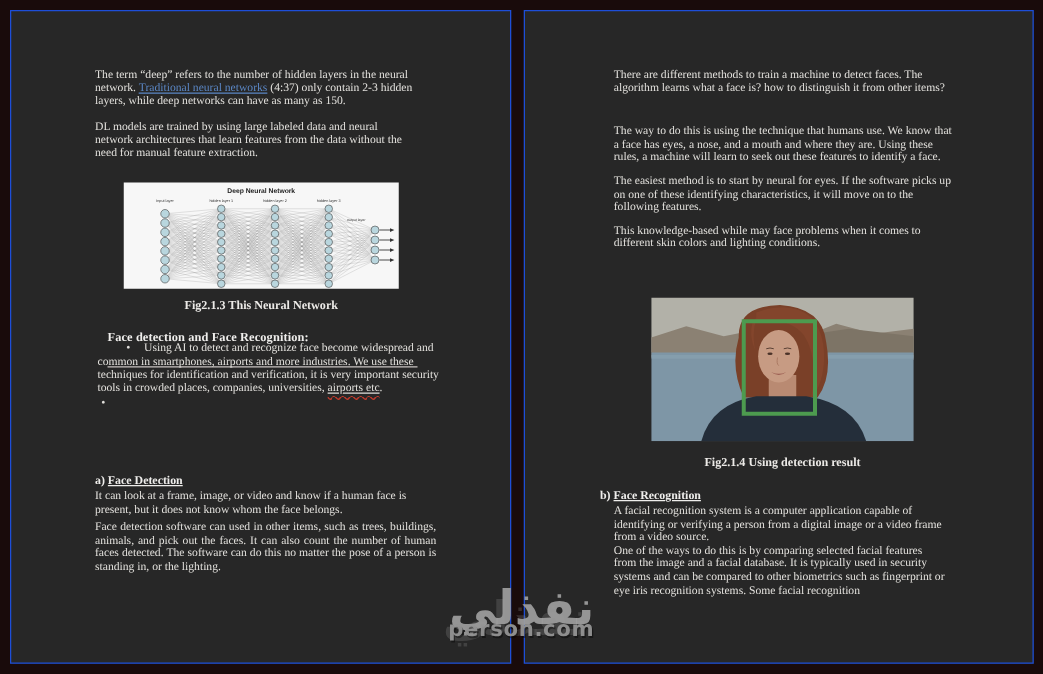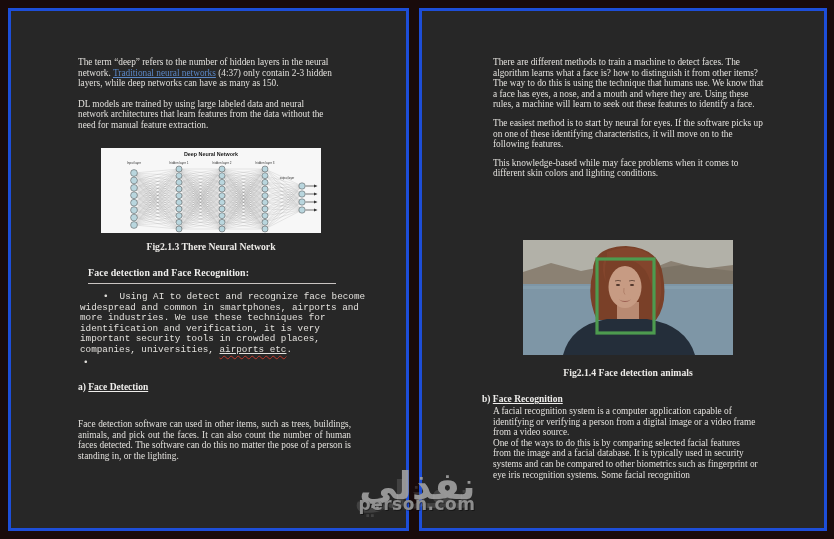--- a/index.html
+++ b/index.html
@@ -1,30 +1,30 @@
 <!DOCTYPE html>
 <html><head>
 <meta charset="utf-8">
 <style>
   html,body{margin:0;padding:0;background:#190b0b;}
   .stage{position:relative;width:834px;height:539px;overflow:hidden;
          font-family:"Liberation Serif", serif;color:#e2e0dc;}
   .page{position:absolute;top:8px;height:523px;background:#272727;
-        border:3px solid #1d4ed8;box-sizing:border-box;}
+        border:1px solid #1d4ed8;box-sizing:border-box;}
   #left-page{left:8px;width:401px;}
   #right-page{left:419px;width:408px;}
   .abs{position:absolute;}
   p{margin:0;}
   .body-text{font-size:9.3px;line-height:10.6px;}
   .mb{margin-bottom:10px;}
   .hyperlink{color:#5b87c5;text-decoration:underline;cursor:pointer;}
   .marked-link{text-decoration:underline;}
   .squiggly{text-decoration:underline wavy #c0392b;text-underline-offset:2.5px;}
   .section-heading{font-size:9.9px;font-weight:bold;color:#efeeec;
-        border-bottom:1px solid #c9c4c2;padding-bottom:5px;letter-spacing:.1px;}
+        border-bottom:1px solid #c9c4c2;padding-bottom:17px;letter-spacing:.1px;}
   .sub-heading{font-size:9.5px;font-weight:bold;color:#efeeec;}
   .sub-heading .u{text-decoration:underline;}
   .caption{font-size:9.7px;font-weight:bold;text-align:center;color:#eceae7;}
   .figure-box{background:#f7f7f7;}
   .bullet-p{position:relative;}
   .dot{display:inline-block;color:#e2e0dc;}
   .b1{text-indent:0;}
   .b1 .dot{margin:0 11px 0 23px;}
   .b2{padding-left:15px;position:relative;margin-top:2px;}
   .b2 .dot{position:absolute;left:3px;top:0;}
@@ -428,39 +428,40 @@
             <circle cx="164" cy="67.66666666666666" r="3" fill="#b9d6de" stroke="#4a4a4a" stroke-width="0.5"></circle>
             <circle cx="164" cy="74.33333333333334" r="3" fill="#b9d6de" stroke="#4a4a4a" stroke-width="0.5"></circle>
             <circle cx="164" cy="81" r="3" fill="#b9d6de" stroke="#4a4a4a" stroke-width="0.5"></circle>
             <circle cx="201" cy="38" r="3.2" fill="#b9d6de" stroke="#4a4a4a" stroke-width="0.5"></circle>
             <circle cx="201" cy="46" r="3.2" fill="#b9d6de" stroke="#4a4a4a" stroke-width="0.5"></circle>
             <circle cx="201" cy="54" r="3.2" fill="#b9d6de" stroke="#4a4a4a" stroke-width="0.5"></circle>
             <circle cx="201" cy="62" r="3.2" fill="#b9d6de" stroke="#4a4a4a" stroke-width="0.5"></circle>
           </g>
       </svg>
     </div>
-    <div class="abs caption" style="left:90px;top:230px;width:220px;">Fig2.1.3 There Neural Network</div>
+    <div class="abs caption" style="left:90px;top:230px;width:220px;">Fig2.1.3 This Neural Network</div>
 
     <div class="abs section-heading" style="left:77px;top:256px;width:248px;">Face detection and Face Recognition:</div>
 
-    <div class="abs body-text" style="left:69px;top:281px;width:286px;font-family:Liberation Mono, monospace;">
+    <div class="abs body-text" style="left:69px;top:265px;width:286px;">
       <p class="bullet-p b1"><span class="dot">•</span><span>Using AI to detect and recognize face become widespread and common in smartphones, airports and more industries. We use these techniques for identification and verification, it is very important security tools in crowded places, companies, universities, </span><span class="marked-link"><span class="squiggly">airports etc</span></span><span>.</span></p>
       <p class="bullet-p b2"><span class="dot">•</span></p>
     </div>
 
     <div class="abs sub-heading" style="left:67px;top:371px;"><span>a) </span><span class="u">Face Detection</span></div>
 
+    <div class="abs body-text" style="left:67px;top:383px;width:264px;">It can look at a frame, image, or video and know if a human face is present, but it does not know whom the face belongs.</div>
 
     <div class="abs body-text just" style="left:67px;top:408px;width:273px;">Face detection software can used in other items, such as trees, buildings, animals, and pick out the faces. It can also count the number of human faces detected. The software can do this no matter the pose of a person is standing in, or the lighting.</div>
   </div>
 
   <div class="page" id="right-page">
 
     <div class="abs body-text" style="left:71px;top:46px;width:272px;">
-      <p style="margin-bottom:0;">There are different methods to train a machine to detect faces. The algorithm learns what a face is?  how to distinguish it from other items?</p>
+      <p style="margin-bottom:24px;">There are different methods to train a machine to detect faces. The algorithm learns what a face is?  how to distinguish it from other items?</p>
       <p style="margin-bottom:8px;">The way to do this is using the technique that humans use. We know that a face has eyes, a nose, and a mouth and where they are. Using these rules, a machine will learn to seek out these features to identify a face.</p>
       <p style="margin-bottom:8px;">The easiest method is to start by neural for eyes. If the software picks up on one of these identifying characteristics, it will move on to the following features.</p>
       <p style="margin-bottom:8px;">This knowledge-based while may face problems when it comes to different skin colors and lighting conditions.</p>
     </div>
 
     <div class="abs" style="left:101px;top:229px;width:210px;height:115px;">
       <svg width="210" height="115" viewBox="0 0 210 115">
         <rect x="0" y="0" width="210" height="44" fill="#b2b1a8"></rect>
         <path d="M0 32 L28 23 L58 31 L88 25 L118 33 L148 21 L178 29 L210 25 L210 48 L0 48 Z" fill="#8b8173"></path>
         <path d="M118 31 L158 25 L210 31 L210 50 L118 50 Z" fill="#7d7466"></path>
@@ -474,21 +475,21 @@
         <ellipse cx="95" cy="45" rx="2.1" ry="1" fill="#4a3228"></ellipse>
         <ellipse cx="109" cy="45" rx="2.1" ry="1" fill="#4a3228"></ellipse>
         <path d="M92 41 Q95 39.8 98 41" stroke="#5a4034" stroke-width="0.8" fill="none"></path>
         <path d="M106 41 Q109 39.8 112 41" stroke="#5a4034" stroke-width="0.8" fill="none"></path>
         <path d="M101 48 Q100 53 102 54.5" stroke="#ab7a63" stroke-width="0.8" fill="none"></path>
         <path d="M96 59.5 Q102 62.5 108 59.5 Q102 64.5 96 59.5 Z" fill="#9c5f52"></path>
         <path d="M40 115 Q48 85 84 79 L124 79 Q163 85 172 115 Z" fill="#242e3a"></path>
         <rect x="74" y="19" width="57" height="74" fill="none" stroke="#4d9b4f" stroke-width="3.2"></rect>
       </svg>
     </div>
-    <div class="abs caption" style="left:101px;top:356px;width:210px;">Fig2.1.4 Face detection animals</div>
+    <div class="abs caption" style="left:101px;top:356px;width:210px;">Fig2.1.4 Using detection result</div>
 
     <div class="abs sub-heading" style="left:60px;top:383px;"><span>b) </span><span class="u">Face Recognition</span></div>
 
     <div class="abs body-text" style="left:71px;top:395px;width:266px;">
       <p>A facial recognition system is a computer application capable of identifying or verifying a person from a digital image or a video frame from a video source.</p>
       <p> One of the ways to do this is by comparing selected facial features from the image and a facial database. It is typically used in security systems and can be compared to other biometrics such as fingerprint or eye iris recognition systems. Some facial recognition</p>
     </div>
   </div>
 
   <div class="watermark">

